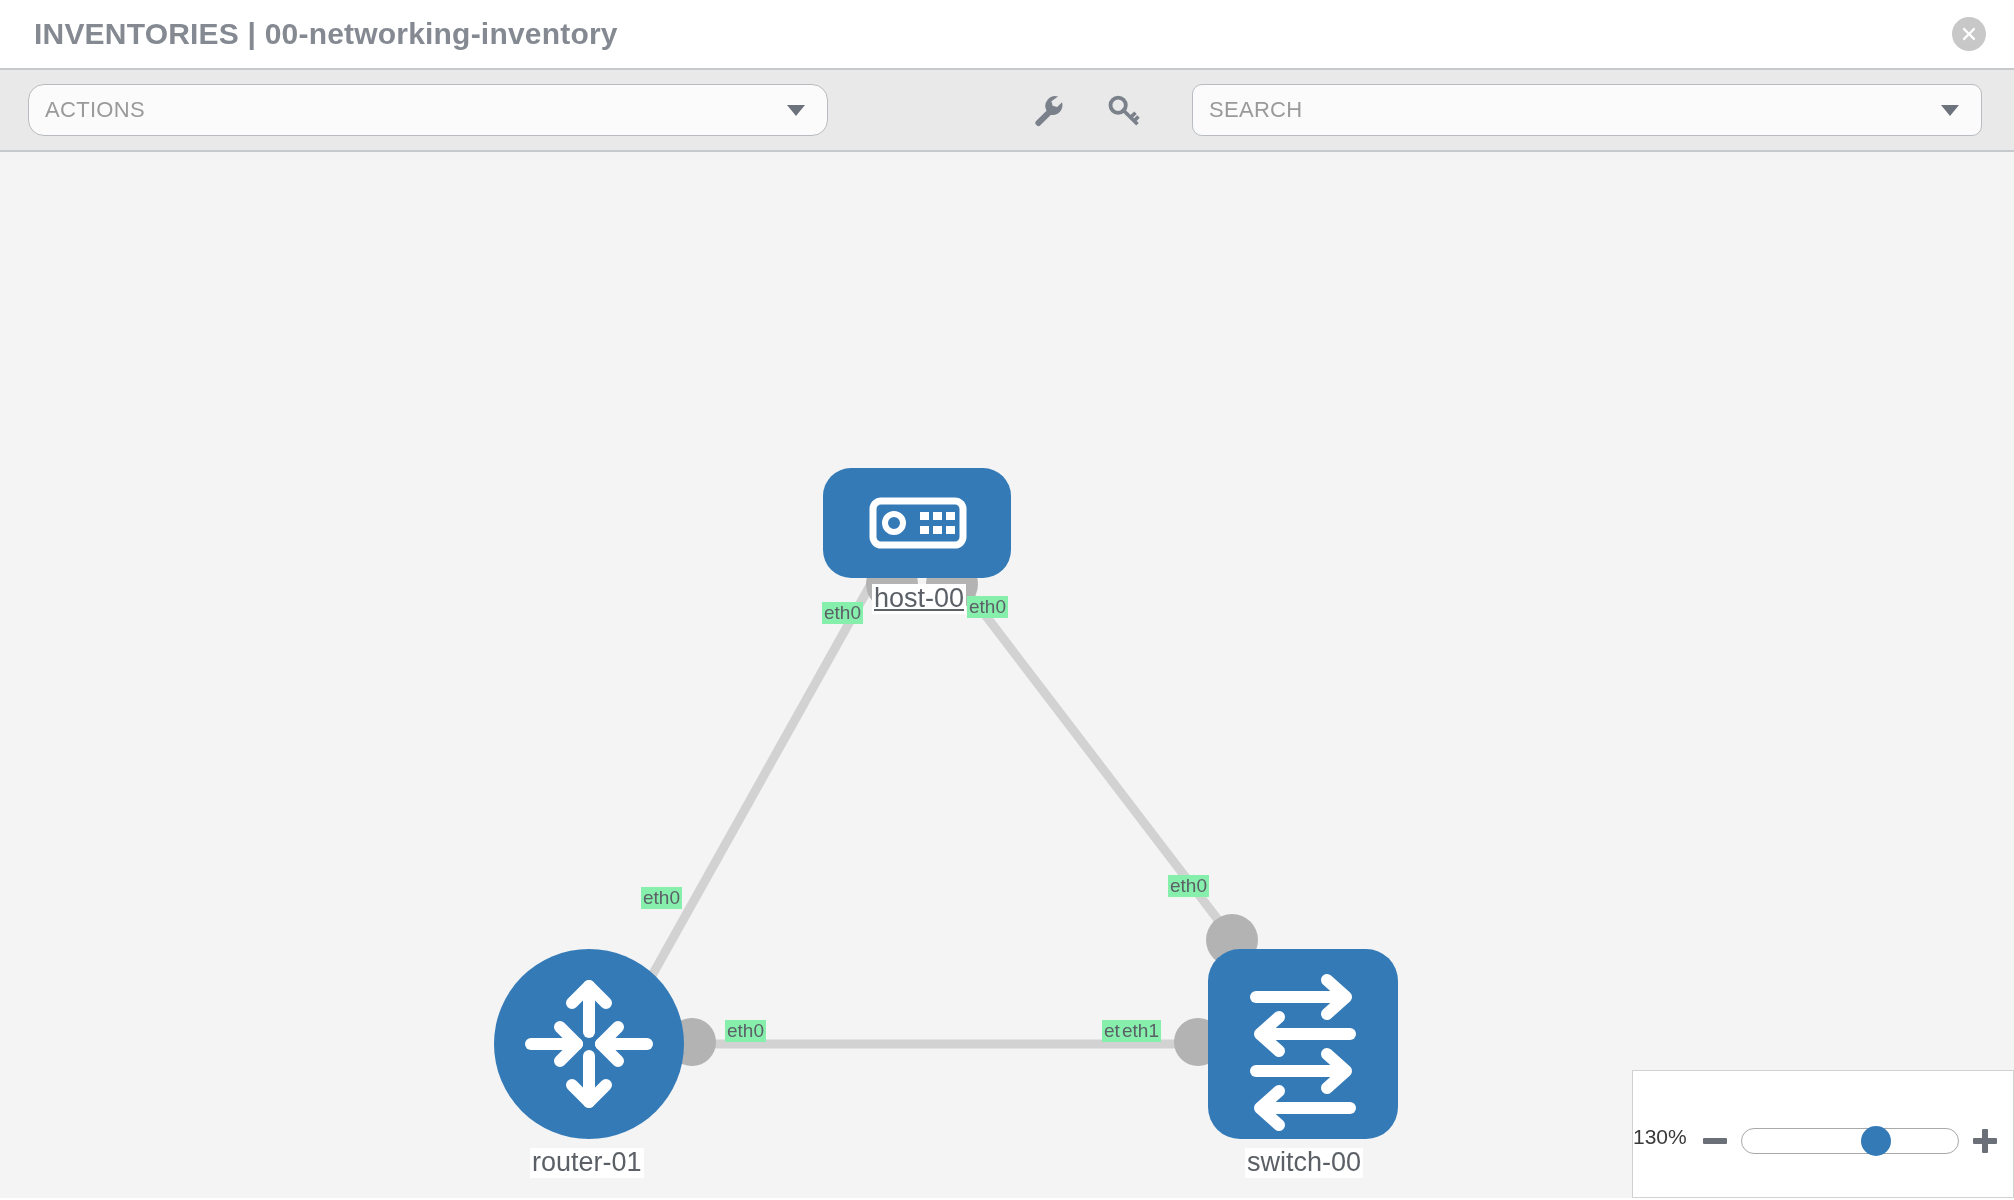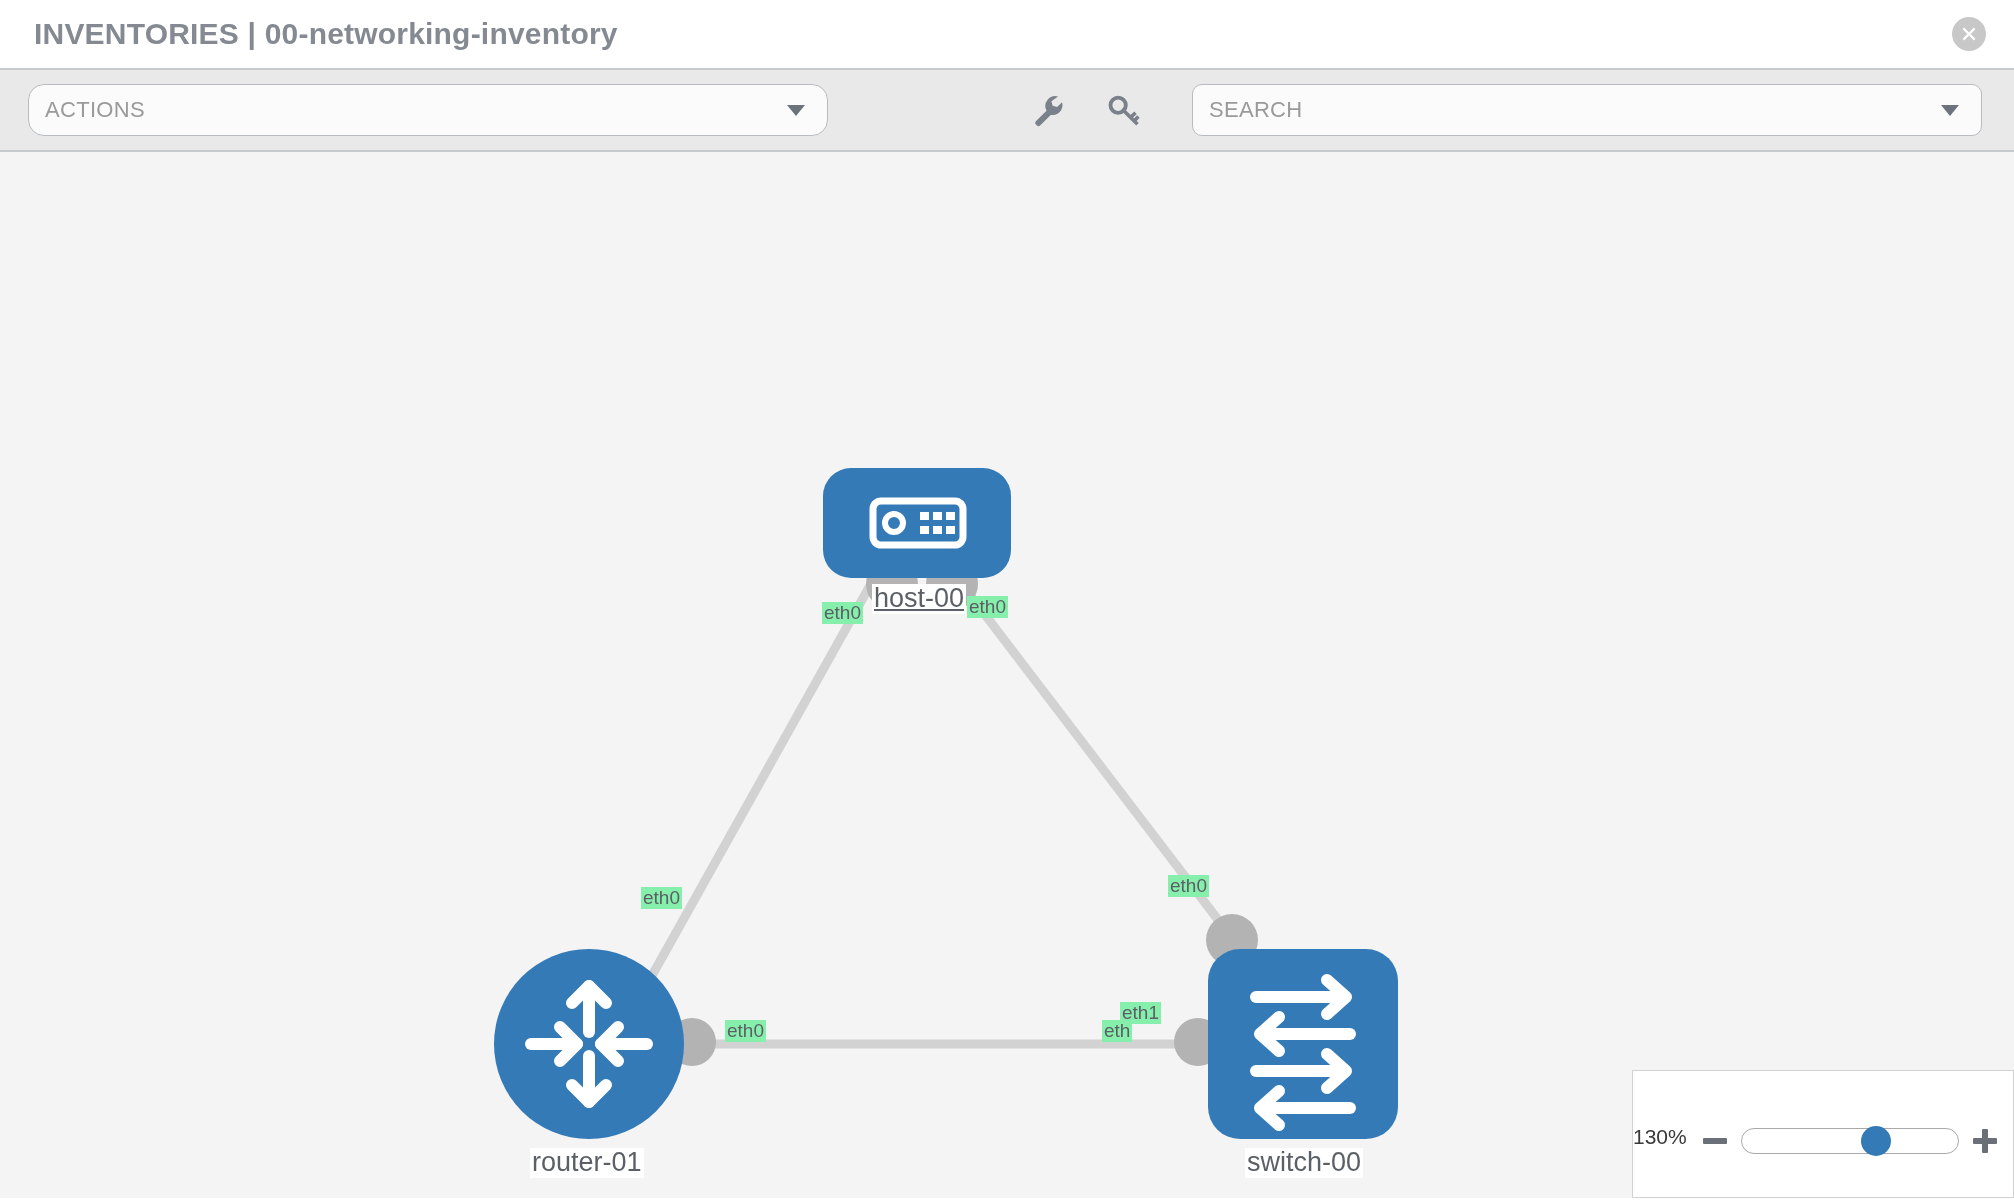--- a/index.html
+++ b/index.html
@@ -331,21 +331,21 @@
   <div class="edge-label" style="left:967px; top:444px;">eth0</div>
 
   <div class="edge-label" style="left:641px; top:735px;">eth0</div>
 
   <div class="edge-label" style="left:1168px; top:723px;">eth0</div>
 
   <div class="edge-label" style="left:725px; top:868px;">eth0</div>
 
   <div class="edge-label" style="left:1102px; top:868px;">eth</div>
 
-  <div class="edge-label" style="left:1120px; top:850px;">eth1</div>
+  <div class="edge-label" style="left:1120px; top:868px;">eth1</div>
 
   <div class="zoom-panel">
     <div class="zoom-level">130%</div>
     <div class="zoom-row">
       <div class="zoom-minus"></div>
       <div class="zoom-track">
         <div class="zoom-thumb" id="zoom-thumb" style="left: 62%;"></div>
       </div>
       <div class="zoom-plus"></div>
     </div>

